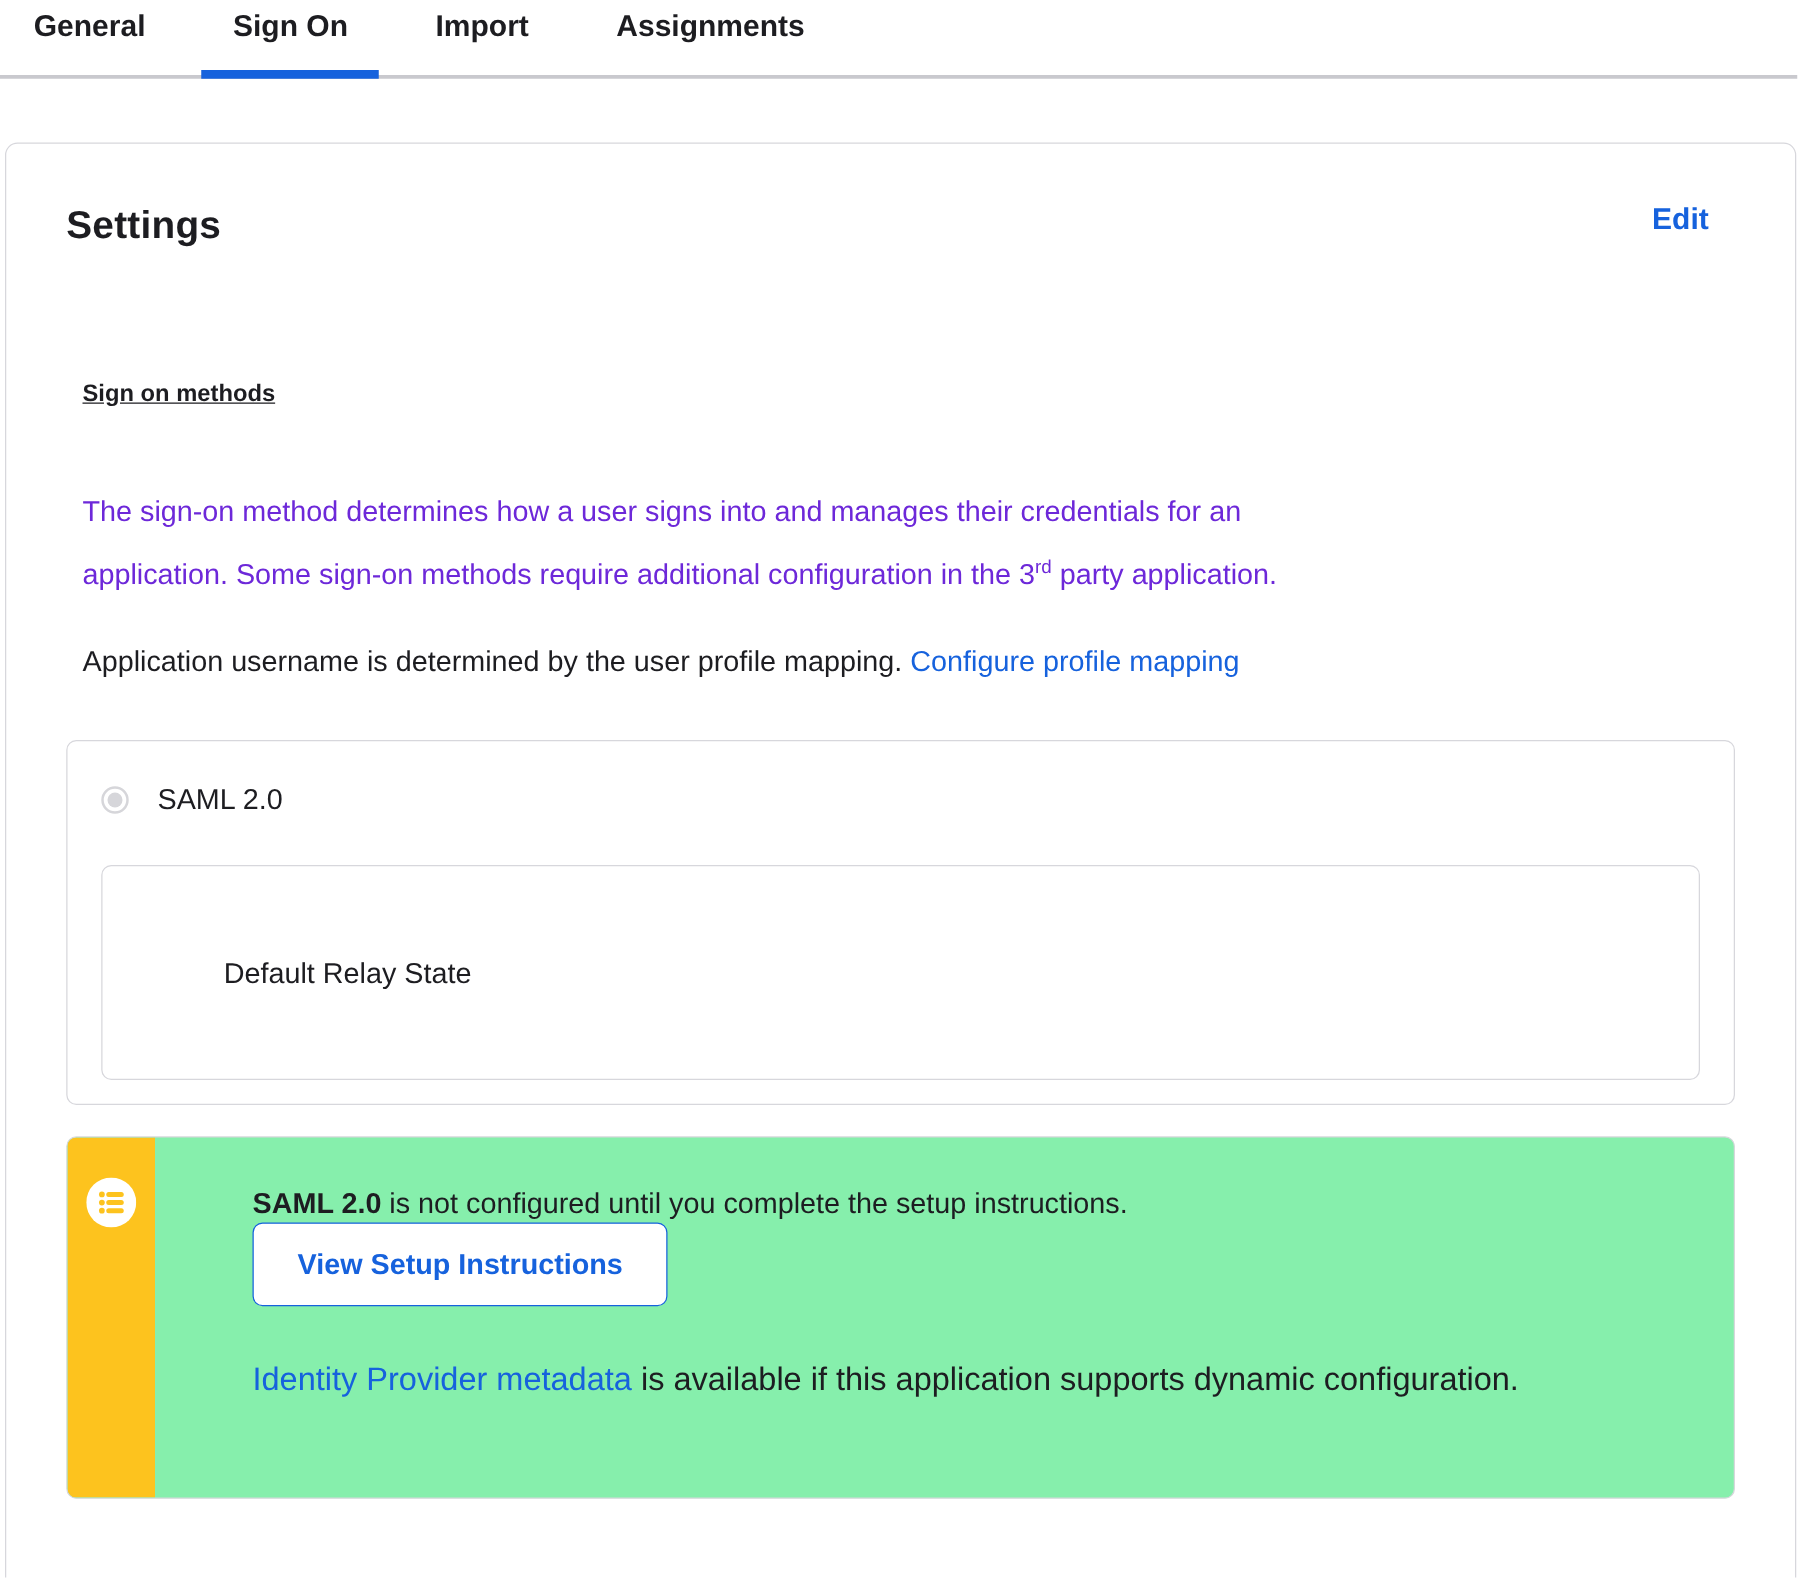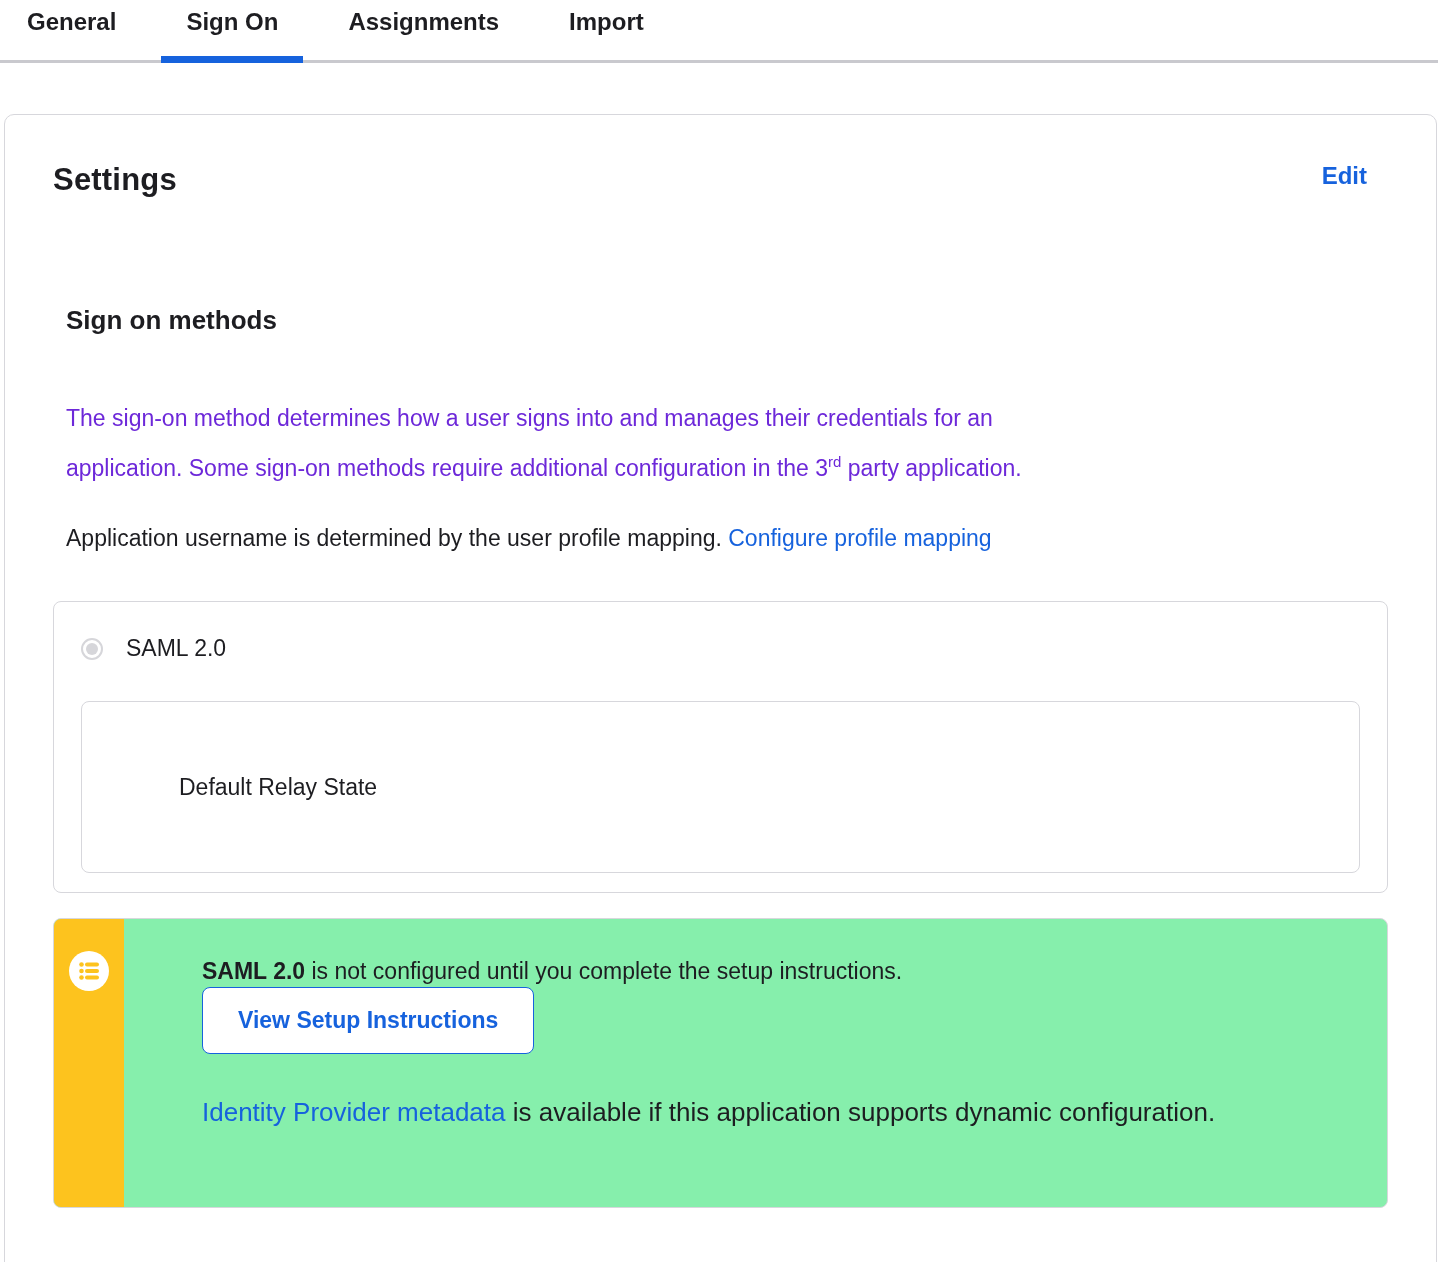--- a/index.html
+++ b/index.html
@@ -15,21 +15,21 @@
     height:7px; background:#1662dd; }
 
   
   .card { margin:51px 1px 0 4px; height:1200px; border:1px solid #d7d7dc;
     border-radius:10px; padding:47px 48px; background:#fff; }
   .card-header { display:flex; justify-content:space-between; align-items:flex-start; }
   .card-title { font-size:31px; font-weight:700; letter-spacing:.2px; }
   .edit-link { font-size:24px; font-weight:700; color:#1662dd; text-decoration:none;
     cursor:pointer; margin-right:21px; }
 
-  .section-heading { margin:107px 0 0 13px; font-size:26px; font-weight:700; }
+  .section-heading { margin:107px 0 0 13px; font-size:19px; font-weight:700;text-decoration:underline; }
 
   .desc { margin:57px 0 0 13px; font-size:23px; line-height:50px; color:#6d28d9; }
   .desc sup { font-size:15px; vertical-align:super; line-height:0; }
   .desc2 { margin:20px 0 0 13px; font-size:23px; line-height:50px; }
   a.inline-link { color:#1662dd; text-decoration:none; cursor:pointer; }
 
   
   .saml-box { margin-top:38px; height:292px; border:1px solid #d7d7dc; border-radius:8px;
     padding:33px 27px; }
   .radio-row { display:flex; align-items:center; gap:23px; }
@@ -54,22 +54,22 @@
     border:1px solid #1662dd; border-radius:8px; color:#1662dd; font-size:23px;
     font-weight:700; font-family:"Liberation Sans", sans-serif; cursor:pointer; }
   .metadata-line { margin-top:43px; font-size:26px; }
 </style>
 </head>
 <body>
 
 <nav class="tabbar">
   <div class="tab">General</div>
   <div class="tab active">Sign On</div>
+  <div class="tab">Import</div>
   <div class="tab">Assignments</div>
-  <div class="tab">Import</div>
 </nav>
 
 <section class="card">
 
   <div class="card-header">
     <h1 class="card-title">Settings</h1>
     <a class="edit-link">Edit</a>
   </div>
 
   <h2 class="section-heading">Sign on methods</h2>

